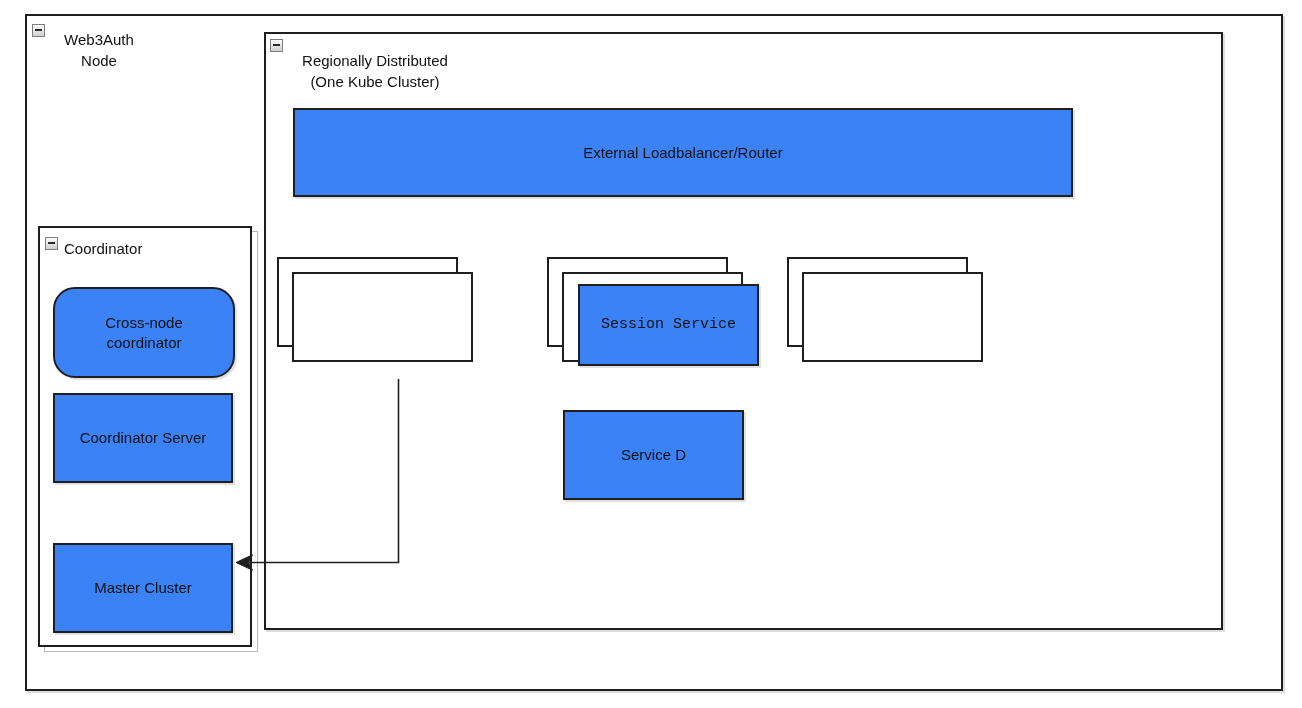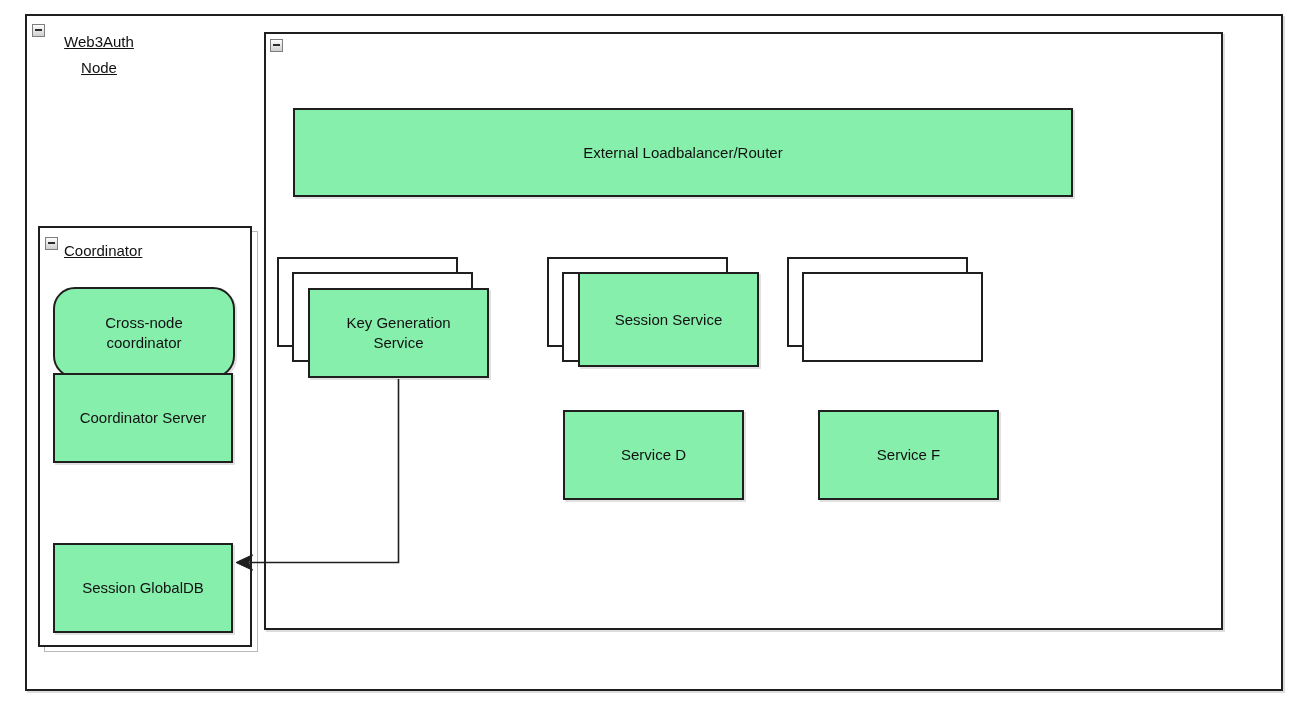--- a/index.html
+++ b/index.html
@@ -6,31 +6,31 @@
   .stage{
     position:relative;width:1302px;height:708px;background:#ffffff;
     font-family:"Liberation Sans",sans-serif;font-size:15px;color:#111;
     overflow:hidden;
   }
   .gbox{ 
     position:absolute;box-sizing:border-box;background:#ffffff;
     border:2px solid #1f1f1f;box-shadow:2px 2px 0 rgba(120,120,120,0.25);
   }
   .shape{ 
-    position:absolute;box-sizing:border-box;background:#86efac;
+    position:absolute;box-sizing:border-box;background:#3b82f6;
     border:2px solid #1f1f1f;box-shadow:2px 2px 0 rgba(120,120,120,0.22);
     display:flex;align-items:center;justify-content:center;
     text-align:center;white-space:pre-line;line-height:20px;
   }
   .stack-layer{ 
     position:absolute;box-sizing:border-box;background:#ffffff;
     border:2px solid #1f1f1f;
   }
   .glabel{
-    position:absolute;text-align:center;white-space:pre-line;line-height:26px;text-decoration:underline;
+    position:absolute;text-align:center;white-space:pre-line;line-height:21px;
   }
   .shadow-rect{
     position:absolute;box-sizing:border-box;border:1px solid #b9b9b9;background:transparent;
   }
   .collapse-icon{
     position:absolute;width:13px;height:13px;box-sizing:border-box;
     border:1px solid #7e7e7e;background:linear-gradient(180deg,#fdfdfd 0%,#cfcfcf 100%);
   }
   .collapse-icon .minus-bar{
     position:absolute;left:2px;right:2px;top:4px;height:2px;background:#2b2b2b;
@@ -46,64 +46,59 @@
   <div class="collapse-icon" style="left:32px;top:24px;">
     <div class="minus-bar"></div>
   </div>
   <div class="glabel" style="left:48px;top:29px;width:102px;">Web3Auth
 Node</div>
 
   <div class="gbox" style="left:264px;top:32px;width:959px;height:598px;"></div>
   <div class="collapse-icon" style="left:270px;top:39px;">
     <div class="minus-bar"></div>
   </div>
+  <div class="glabel" style="left:285px;top:50px;width:180px;">Regionally Distributed
+(One Kube Cluster)</div>
 
   <div class="shape" style="left:293px;top:108px;width:780px;height:89px;">
     <span>External Loadbalancer/Router</span>
   </div>
 
   <div class="stack-layer" style="left:277px;top:257px;width:181px;height:90px;"></div>
   <div class="stack-layer" style="left:292px;top:272px;width:181px;height:90px;"></div>
-  <div class="shape" style="left:308px;top:288px;width:181px;height:90px;">
-    <span>Key Generation
-Service</span>
-  </div>
 
   <div class="stack-layer" style="left:547px;top:257px;width:181px;height:90px;"></div>
   <div class="stack-layer" style="left:562px;top:272px;width:181px;height:90px;"></div>
-  <div class="shape" style="left:578px;top:272px;width:181px;height:95px;">
+  <div class="shape" style="left:578px;top:284px;width:181px;height:82px;font-family:Liberation Mono, monospace;">
     <span>Session Service</span>
   </div>
 
   <div class="stack-layer" style="left:787px;top:257px;width:181px;height:90px;"></div>
   <div class="stack-layer" style="left:802px;top:272px;width:181px;height:90px;"></div>
 
   <div class="shape" style="left:563px;top:410px;width:181px;height:90px;text-align:center;">
     <span>Service D</span>
-  </div>
-  <div class="shape" style="left:818px;top:410px;width:181px;height:90px;">
-    <span>Service F</span>
   </div>
 
   <div class="shadow-rect" style="left:44px;top:231px;width:214px;height:421px;"></div>
   <div class="gbox" style="left:38px;top:226px;width:214px;height:421px;box-shadow:none;"></div>
   <div class="collapse-icon" style="left:45px;top:237px;">
     <div class="minus-bar"></div>
   </div>
   <div class="glabel" style="left:64px;top:238px;width:120px;text-align:left;">Coordinator</div>
 
   <div class="shape" style="left:53px;top:287px;width:182px;height:91px;border-radius:22px;">
     <span>Cross-node
 coordinator</span>
   </div>
-  <div class="shape" style="left:53px;top:373px;width:180px;height:90px;">
+  <div class="shape" style="left:53px;top:393px;width:180px;height:90px;">
     <span>Coordinator Server</span>
   </div>
   <div class="shape" style="left:53px;top:543px;width:180px;height:90px;">
-    <span>Session GlobalDB</span>
+    <span>Master Cluster</span>
   </div>
 
   <svg class="overlay" width="1302" height="708">
     <path d="M398.5,379 L398.5,562.5 L249,562.5" fill="none" stroke="#1f1f1f" stroke-width="1.6"></path>
     <path d="M236,562.5 L252.5,554.8 L248.5,562.5 L252.5,570.2 Z" fill="#1f1f1f" stroke="#1f1f1f" stroke-width="1"></path>
   </svg>
 
 </div>
 
 </body></html>

